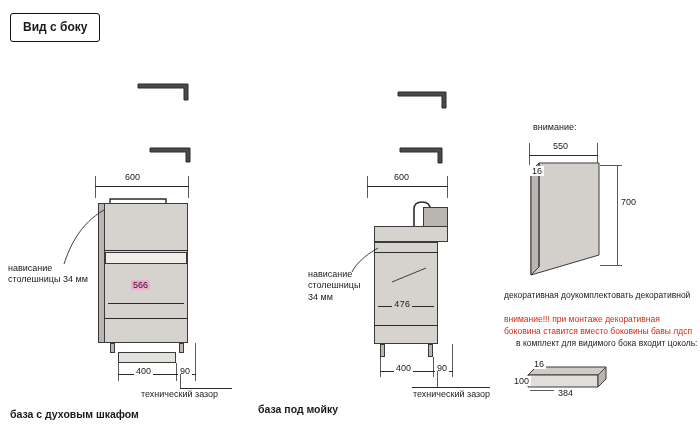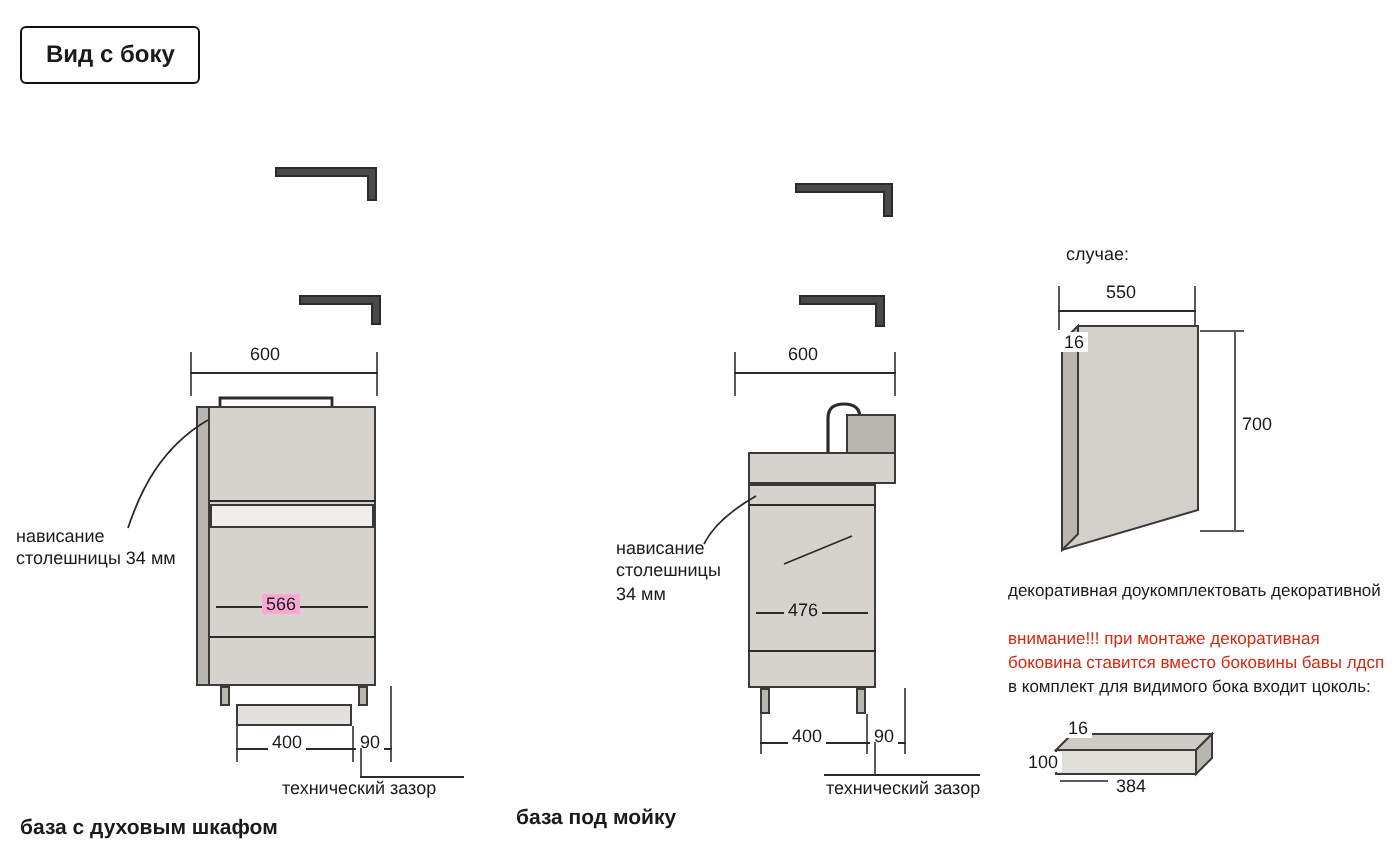--- a/index.html
+++ b/index.html
@@ -67,21 +67,21 @@
 
   <div class="hl" style="left:105px;top:318px;width:83px;"></div>
 
   <div class="box g-light" style="left:118px;top:352px;width:58px;height:11px;"></div>
 
   <div class="box g-dark" style="left:110px;top:343px;width:5px;height:10px;"></div>
   <div class="box g-dark" style="left:179px;top:343px;width:5px;height:10px;"></div>
 
   <div class="vl-thin" style="left:104px;top:256px;height:0;"></div>
   <div class="hl" style="left:108px;top:303px;width:76px;"></div>
-  <div class="dim-txt g-mid" style="left:131px;top:297px;background:#f9a8d4;">566</div>
+  <div class="dim-txt g-mid" style="left:131px;top:280px;background:#f9a8d4;">566</div>
 
   <div class="vl-thin" style="left:118px;top:363px;height:18px;"></div>
   <div class="vl-thin" style="left:176px;top:363px;height:18px;"></div>
   <div class="vl-thin" style="left:195px;top:343px;height:38px;"></div>
   <div class="hl" style="left:118px;top:374px;width:78px;"></div>
   <div class="dim-txt" style="left:134px;top:366px;">400</div>
   <div class="dim-txt" style="left:178px;top:366px;">90</div>
 
   <div class="hl" style="left:180px;top:388px;width:52px;"></div>
   <div class="vl-thin" style="left:180px;top:374px;height:14px;"></div>
@@ -115,21 +115,21 @@
   <div class="box g-dark" style="left:423px;top:207px;width:25px;height:20px;"></div>
 
   <div class="box g-mid" style="left:374px;top:242px;width:64px;height:102px;"></div>
   <div class="hl" style="left:374px;top:252px;width:64px;"></div>
   <div class="hl" style="left:374px;top:325px;width:64px;"></div>
 
   <div class="box g-dark" style="left:380px;top:344px;width:5px;height:13px;"></div>
   <div class="box g-dark" style="left:428px;top:344px;width:5px;height:13px;"></div>
 
   <div class="hl" style="left:378px;top:306px;width:56px;"></div>
-  <div class="dim-txt" style="left:392px;top:300px;background:#d6d3cf;">476</div>
+  <div class="dim-txt" style="left:392px;top:300px;background:#d6d3cf;font-family:Liberation Mono, monospace;">476</div>
 
   <div class="vl-thin" style="left:380px;top:357px;height:20px;"></div>
   <div class="vl-thin" style="left:433px;top:357px;height:20px;"></div>
   <div class="vl-thin" style="left:452px;top:344px;height:33px;"></div>
   <div class="hl" style="left:380px;top:371px;width:73px;"></div>
   <div class="dim-txt" style="left:394px;top:363px;">400</div>
   <div class="dim-txt" style="left:435px;top:363px;">90</div>
 
   <div class="vl-thin" style="left:437px;top:371px;height:16px;"></div>
   <div class="hl" style="left:412px;top:387px;width:78px;"></div>
@@ -140,43 +140,43 @@
 34 мм</div>
   <svg width="60" height="40" style="left:350px;top:248px;">
     <path d="M28,0 C14,8 6,16 2,24" fill="none" stroke="#2b2b2b" stroke-width="0.9"></path>
   </svg>
   <svg width="50" height="50" style="left:392px;top:252px;">
     <path d="M0,30 L34,16" fill="none" stroke="#2b2b2b" stroke-width="0.9"></path>
   </svg>
 
   <div class="cap" style="left:258px;top:403px;">база под мойку</div>
 
-  <div class="lbl" style="left:533px;top:122px;">случае:</div>
+  <div class="lbl" style="left:533px;top:122px;">внимание:</div>
 
   <div class="vl-thin" style="left:529px;top:143px;height:22px;"></div>
   <div class="vl-thin" style="left:597px;top:143px;height:22px;"></div>
   <div class="hl" style="left:529px;top:155px;width:69px;"></div>
   <div class="dim-txt" style="left:551px;top:141px;">550</div>
 
   <svg width="110" height="130" style="left:527px;top:163px;">
     <polygon points="4,8 12,0 72,0 72,92 4,112" fill="#d3d0cb" stroke="#3a3a3a" stroke-width="1"></polygon>
     <polygon points="4,8 12,0 12,104 4,112" fill="#b9b6b1" stroke="#3a3a3a" stroke-width="1"></polygon>
     <line x1="12" y1="0" x2="12" y2="104" stroke="#3a3a3a" stroke-width="1"></line>
   </svg>
   <div class="dim-txt" style="left:530px;top:166px;">16</div>
 
   <div class="vl-thin" style="left:617px;top:165px;height:100px;"></div>
   <div class="hl-thin" style="left:600px;top:165px;width:22px;"></div>
   <div class="hl-thin" style="left:600px;top:265px;width:22px;"></div>
-  <div class="dim-txt" style="left:619px;top:207px;">700</div>
+  <div class="dim-txt" style="left:619px;top:197px;">700</div>
 
   <div class="note" style="left:504px;top:289px;">декоративная доукомплектовать декоративной</div>
   <div class="note red" style="left:504px;top:325px;">боковина ставится вместо боковины бавы лдсп</div>
   <div class="note red" style="left:504px;top:313px;">внимание!!! при монтаже декоративная</div>
-  <div class="note" style="left:504px;top:337px;">в комплект для видимого бока входит цоколь:</div>
+  <div class="note" style="left:516px;top:337px;">в комплект для видимого бока входит цоколь:</div>
 
   <svg width="120" height="40" style="left:528px;top:361px;">
     <polygon points="0,14 8,6 78,6 70,14" fill="#cfccc7" stroke="#3a3a3a" stroke-width="1"></polygon>
     <polygon points="0,14 70,14 70,26 0,26" fill="#e0ded9" stroke="#3a3a3a" stroke-width="1"></polygon>
     <polygon points="70,14 78,6 78,18 70,26" fill="#b9b6b1" stroke="#3a3a3a" stroke-width="1"></polygon>
   </svg>
   <div class="dim-txt" style="left:532px;top:359px;">16</div>
   <div class="dim-txt" style="left:512px;top:376px;">100</div>
   <div class="dim-txt" style="left:556px;top:388px;">384</div>
   <div class="hl-thin" style="left:530px;top:390px;width:24px;"></div>

